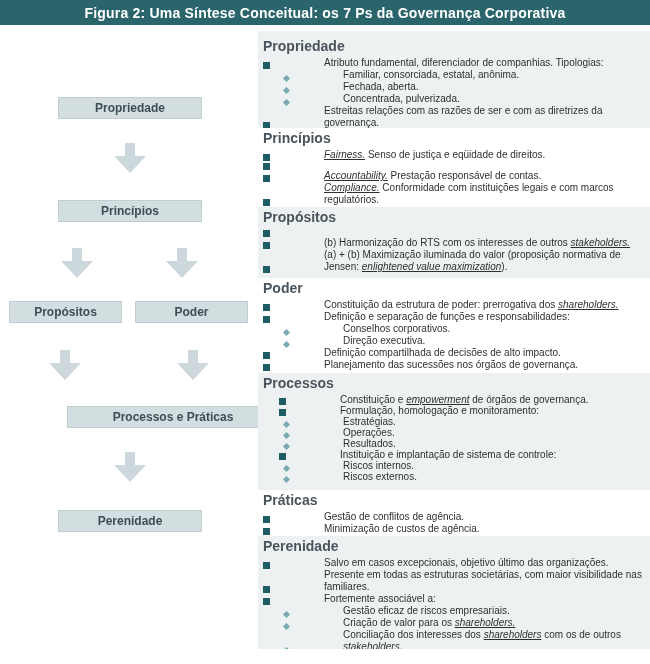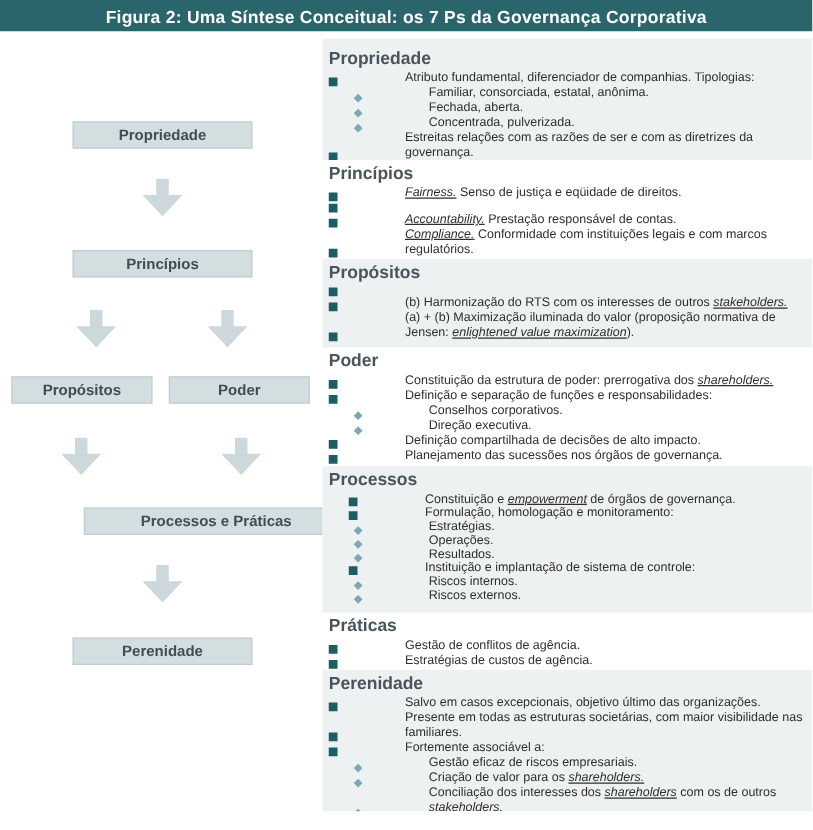--- a/index.html
+++ b/index.html
@@ -203,21 +203,21 @@
         </div>
       </div>
       <div class="section sec-5">
         <div class="sec-heading">Práticas</div>
         <div class="item lvl1">
           <span class="sq"></span>
           <span class="txt"><span>Gestão de conflitos de agência.</span></span>
         </div>
         <div class="item lvl1">
           <span class="sq"></span>
-          <span class="txt"><span>Estratégias de custos de agência.</span></span>
+          <span class="txt"><span>Minimização de custos de agência.</span></span>
         </div>
         <div class="item lvl1">
           <span class="sq"></span>
           <span class="txt"><span>Gestão de relacionamentos internos e externos.</span></span>
         </div>
       </div>
       <div class="section sec-6 shaded">
         <div class="sec-heading">Perenidade</div>
         <div class="item lvl1">
           <span class="sq"></span>

